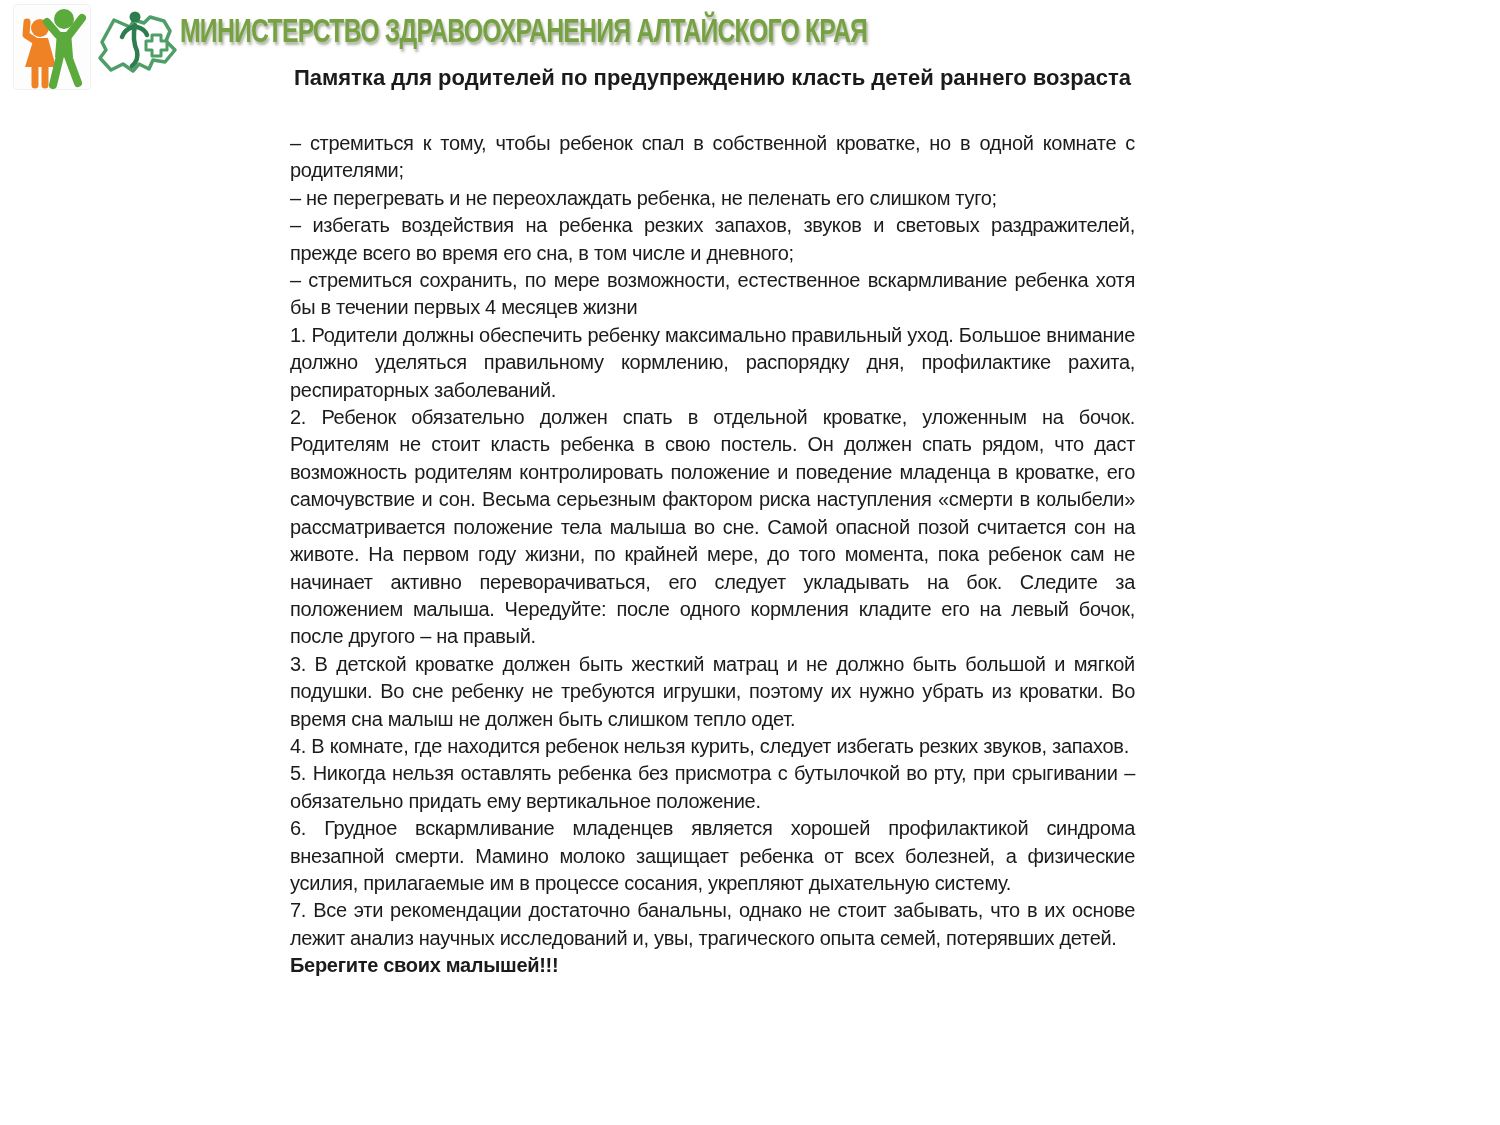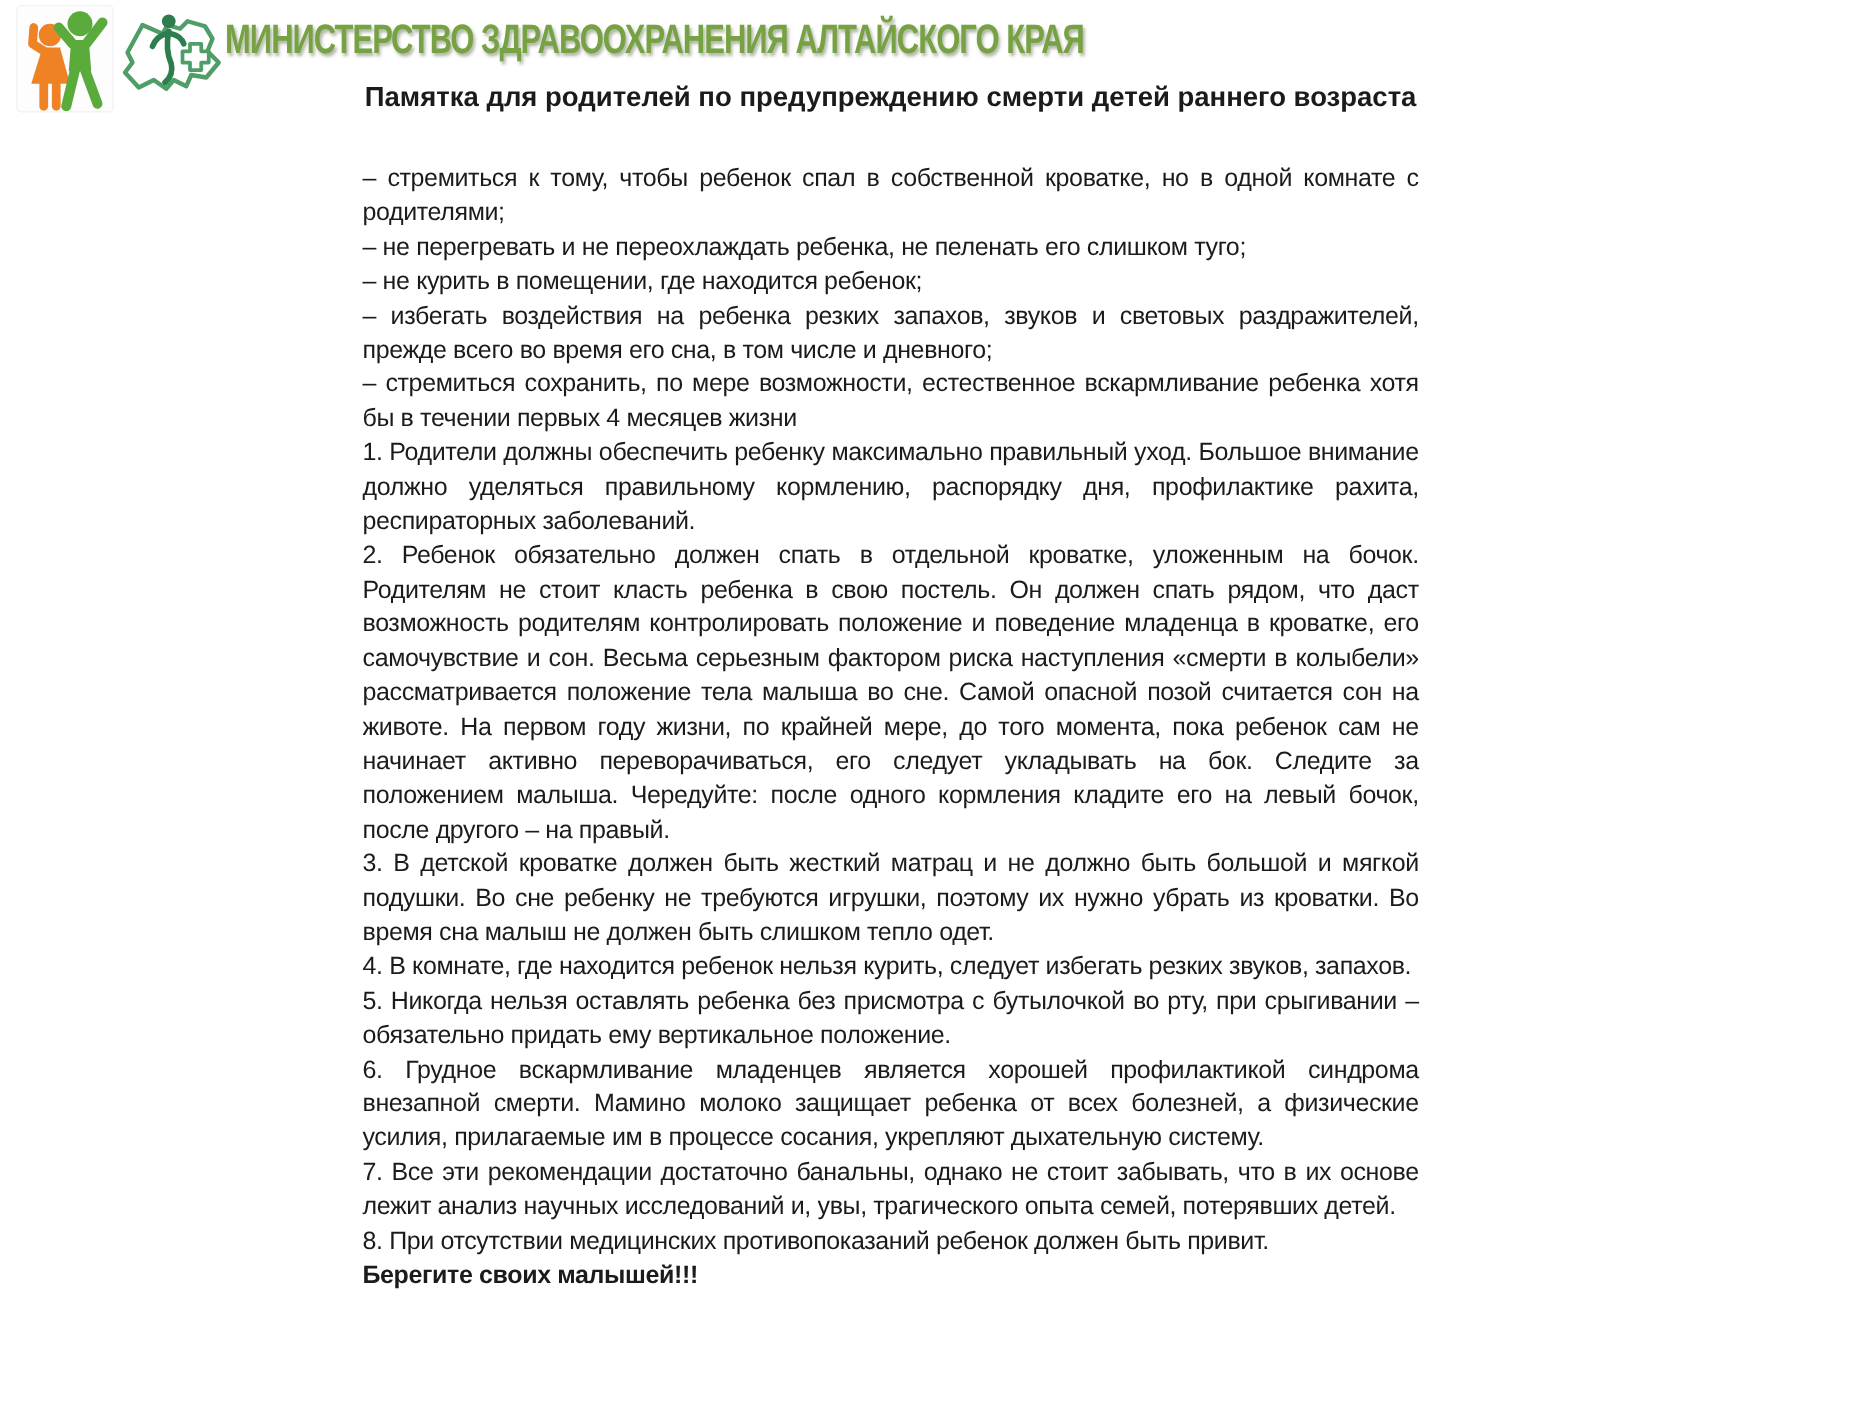--- a/index.html
+++ b/index.html
@@ -108,33 +108,31 @@
         <path d="M47,17 Q44,32 49,43 Q51,52 44,58"></path>
       </g>
 
       <path d="M58,33 h6 v-6 h9 v6 h6 v9 h-6 v6 h-9 v-6 h-6 Z" fill="#ffffff" stroke="#4f9e68" stroke-width="3" stroke-linejoin="round"></path>
     </svg>
   </div>
 
   <h1 class="ministry">МИНИСТЕРСТВО ЗДРАВООХРАНЕНИЯ АЛТАЙСКОГО КРАЯ</h1>
 
   <main>
-    <h2 class="doc-title">Памятка для родителей по предупреждению смерти детей раннего возраста</h2>
+    <h2 class="doc-title">Памятка для родителей по предупреждению класть детей раннего возраста</h2>
 
     <div class="doc-body">
       <p>– стремиться к тому, чтобы ребенок спал в собственной кроватке, но в одной комнате с родителями;</p>
       <p>– не перегревать и не переохлаждать ребенка, не пеленать его слишком туго;</p>
-      <p>– не курить в помещении, где находится ребенок;</p>
       <p>– избегать воздействия на ребенка резких запахов, звуков и световых раздражителей, прежде всего во время его сна, в том числе и дневного;</p>
       <p>– стремиться сохранить, по мере возможности, естественное вскармливание ребенка хотя бы в течении первых 4 месяцев жизни</p>
       <p>1. Родители должны обеспечить ребенку максимально правильный уход. Большое внимание должно уделяться правильному кормлению, распорядку дня, профилактике рахита, респираторных заболеваний.</p>
       <p>2. Ребенок обязательно должен спать в отдельной кроватке, уложенным на бочок. Родителям не стоит класть ребенка в свою постель. Он должен спать рядом, что даст возможность родителям контролировать положение и поведение младенца в кроватке, его самочувствие и сон. Весьма серьезным фактором риска наступления «смерти в колыбели» рассматривается положение тела малыша во сне. Самой опасной позой считается сон на животе. На первом году жизни, по крайней мере, до того момента, пока ребенок сам не начинает активно переворачиваться, его следует укладывать на бок. Следите за положением малыша. Чередуйте: после одного кормления кладите его на левый бочок, после другого – на правый.</p>
       <p>3. В детской кроватке должен быть жесткий матрац и не должно быть большой и мягкой подушки. Во сне ребенку не требуются игрушки, поэтому их нужно убрать из кроватки. Во время сна малыш не должен быть слишком тепло одет.</p>
       <p>4. В комнате, где находится ребенок нельзя курить, следует избегать резких звуков, запахов.</p>
       <p>5. Никогда нельзя оставлять ребенка без присмотра с бутылочкой во рту, при срыгивании – обязательно придать ему вертикальное положение.</p>
       <p>6. Грудное вскармливание младенцев является хорошей профилактикой синдрома внезапной смерти. Мамино молоко защищает ребенка от всех болезней, а физические усилия, прилагаемые им в процессе сосания, укрепляют дыхательную систему.</p>
       <p>7. Все эти рекомендации достаточно банальны, однако не стоит забывать, что в их основе лежит анализ научных исследований и, увы, трагического опыта семей, потерявших детей.</p>
-      <p>8. При отсутствии медицинских противопоказаний ребенок должен быть привит.</p>
       <p class="closing">Берегите своих малышей!!!</p>
     </div>
   </main>
 
 </div>
 
 </body></html>

